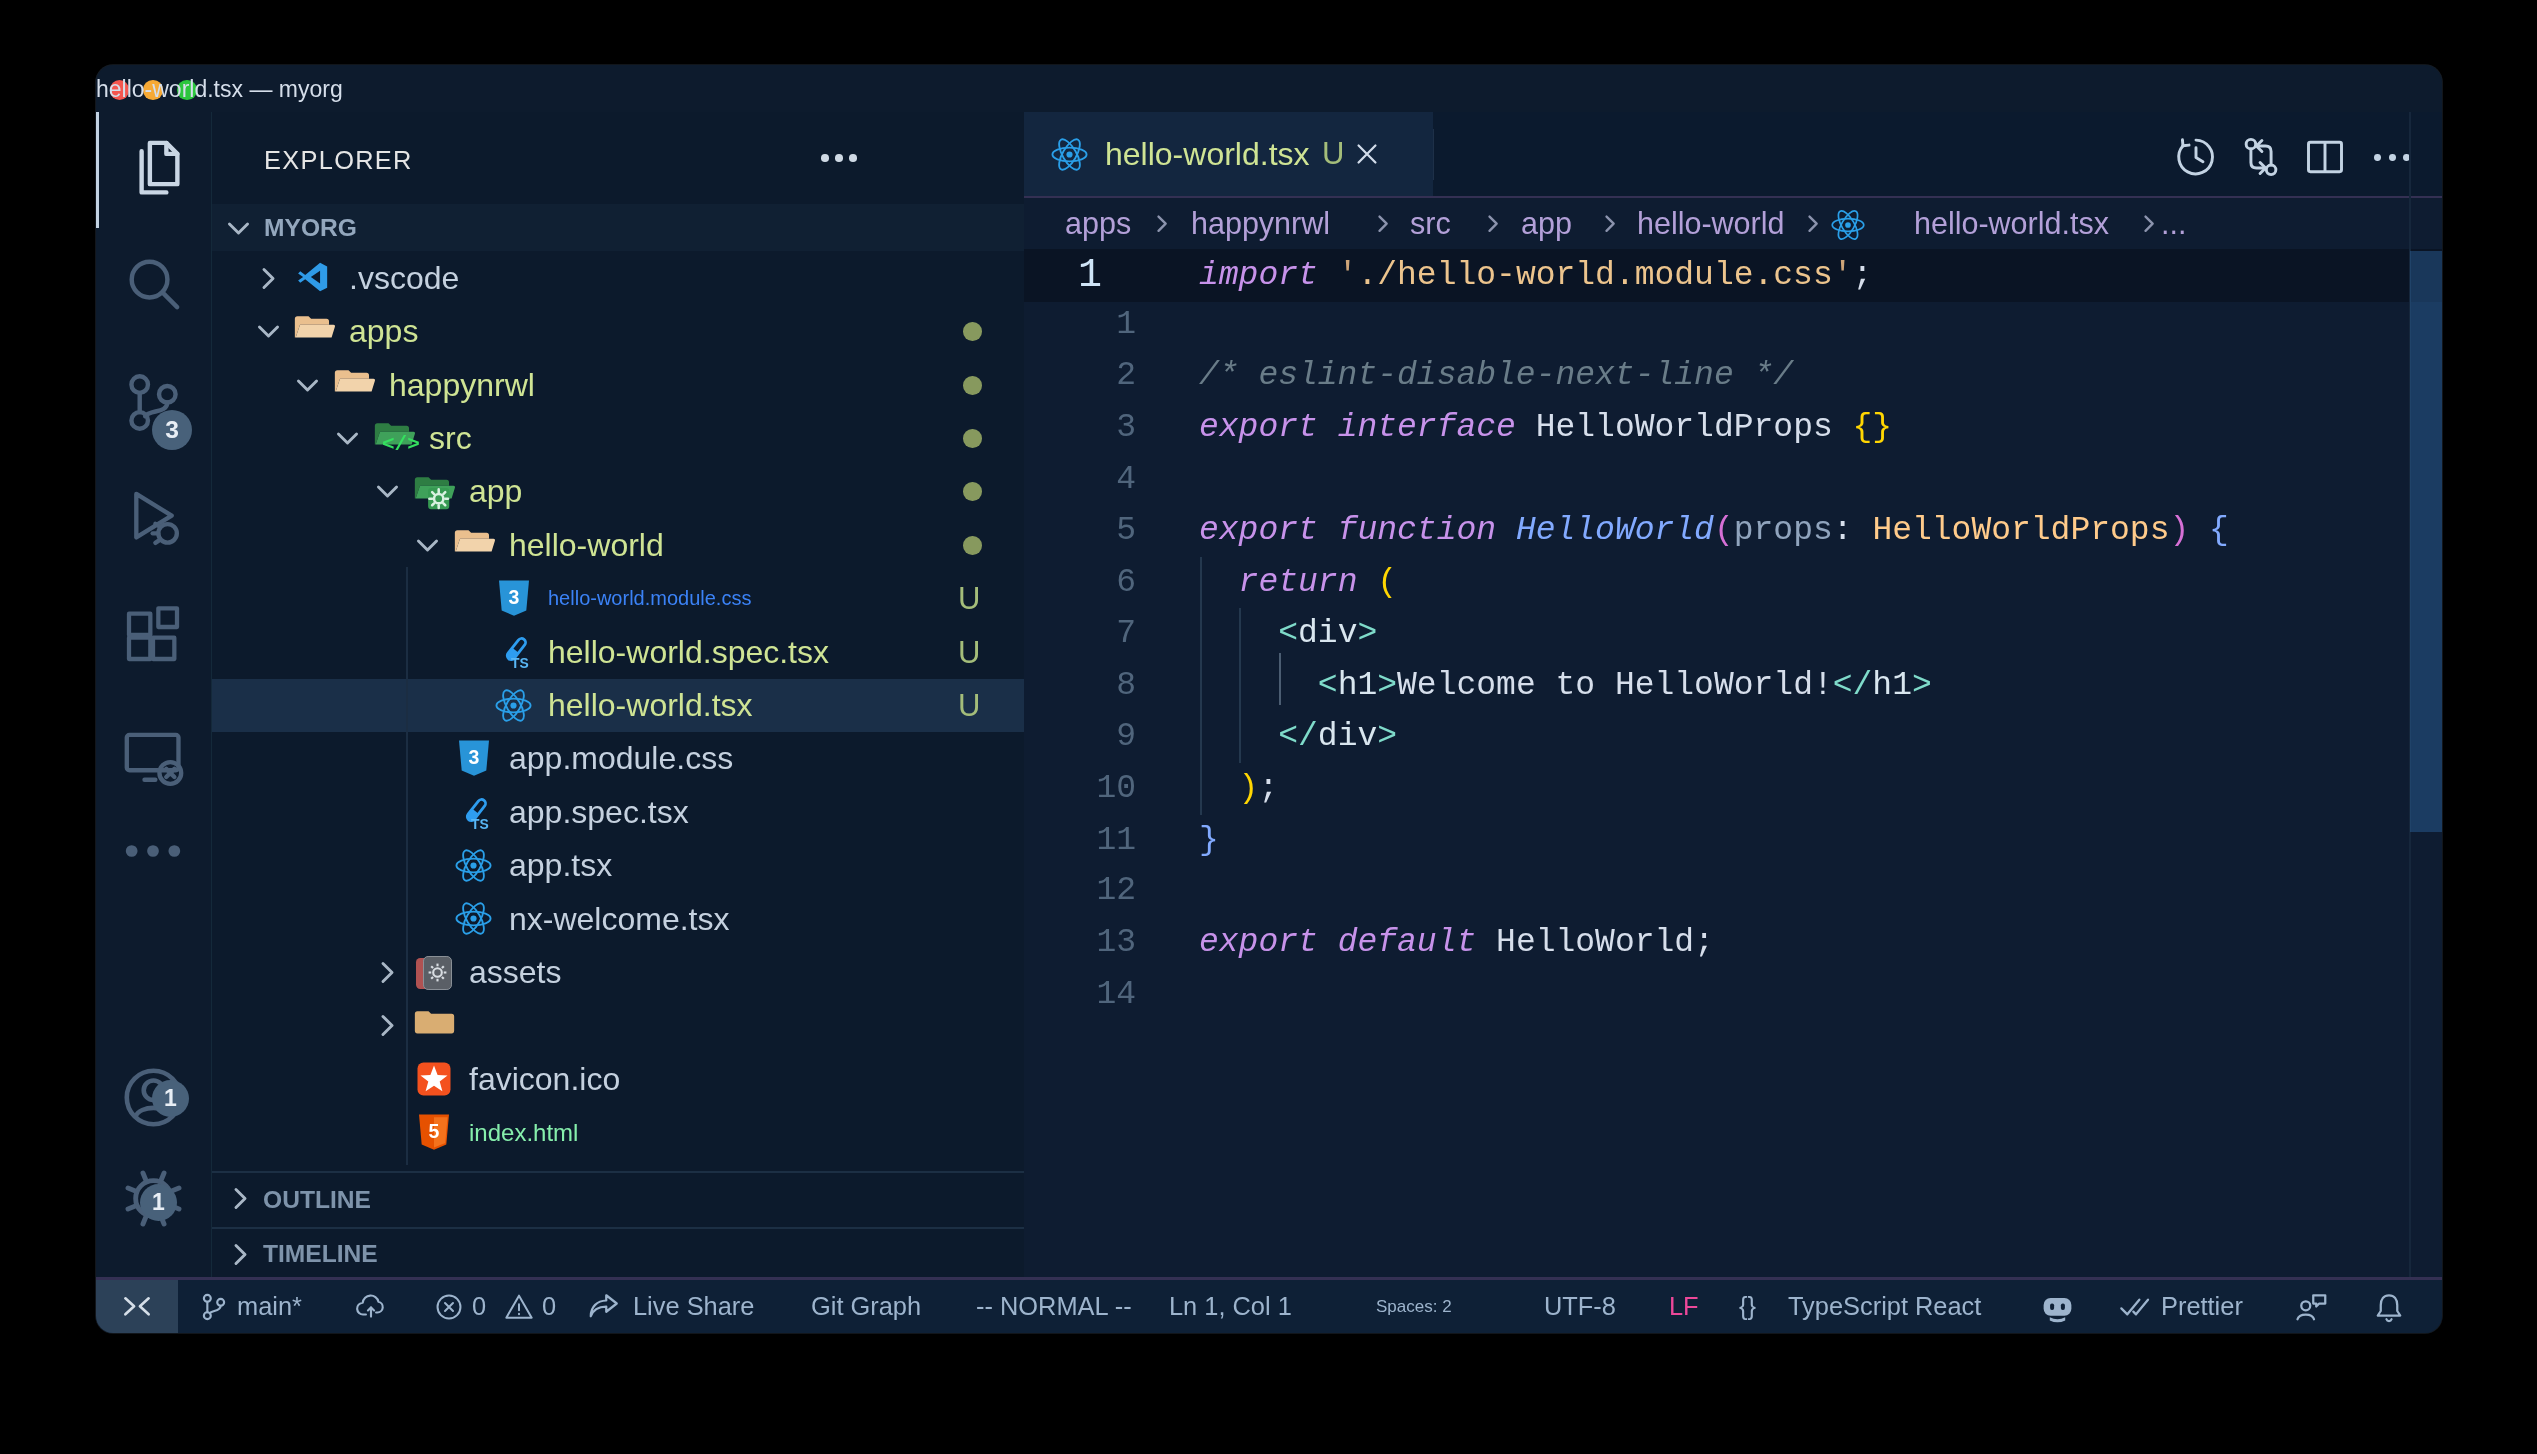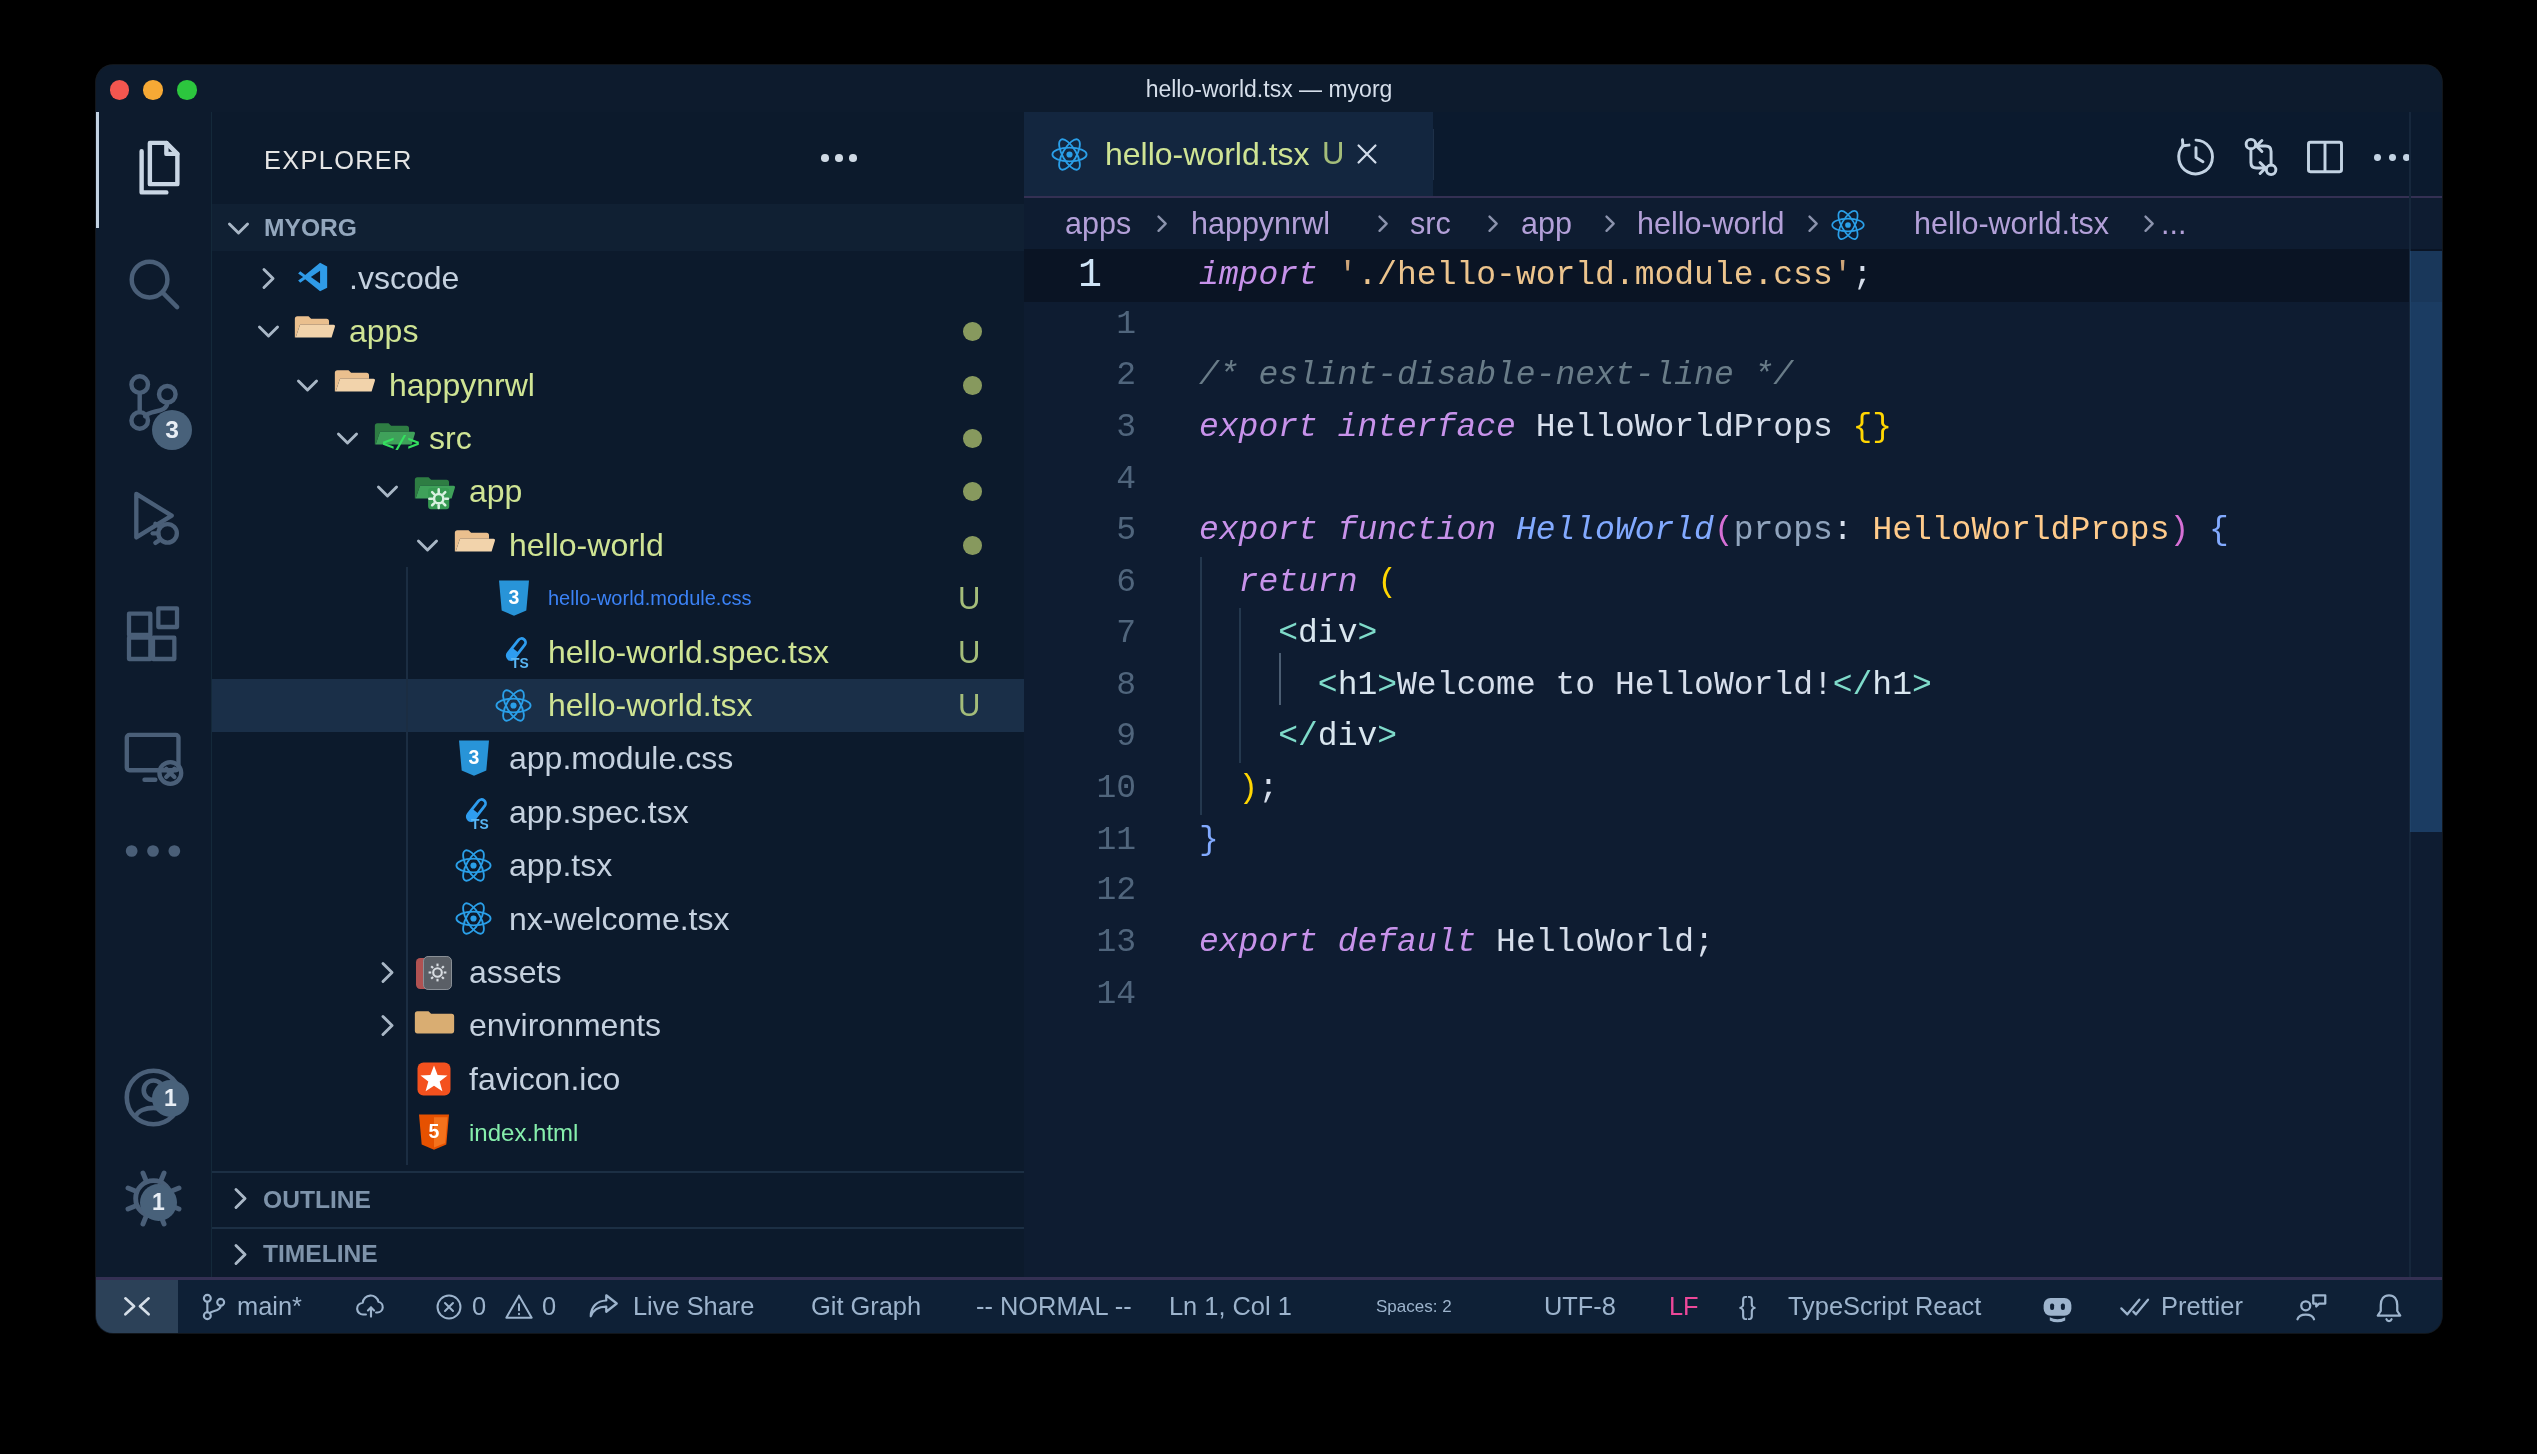--- a/index.html
+++ b/index.html
@@ -1,18 +1,18 @@
 <!DOCTYPE html>
 <html style="font-size:13.6px"><head><meta charset="utf-8"><style>*{margin:0;padding:0;box-sizing:border-box}body{width:2538px;height:1454px;background:#000;font-family:"Liberation Sans",sans-serif;position:relative;overflow:hidden}.a{position:absolute}svg{display:block}</style></head><body>
 <div class="a" style="left:96px;top:65px;width:2346px;height:1268px;background:#0d1b2d;border-radius:17px;overflow:hidden;box-shadow:0 0 0 0.8px rgba(90,110,140,.25)">
     <div style="position:absolute;left:0px;top:0px;width:2346px;height:47px;">
       <div style="position:absolute;left:13.6px;top:15.3px;width:19.5px;height:19.5px;background:#f4564f;border-radius:50%"></div>
       <div style="position:absolute;left:47px;top:15.3px;width:19.5px;height:19.5px;background:#f6a935;border-radius:50%"></div>
       <div style="position:absolute;left:81px;top:15.3px;width:19.5px;height:19.5px;background:#2cc63e;border-radius:50%"></div>
-      <div style="position:absolute;left:0px;top:0px;width:2346px;height:47px;text-align:center;line-height:48px;font-size:23px;color:#d5deea">hello-world.tsx — myorg</div>
+      <div style="position:absolute;left:0px;top:0px;width:2346px;height:47px;line-height:48px;font-size:23px;color:#d5deea">hello-world.tsx — myorg</div>
     </div>
     <div style="position:absolute;left:0px;top:47px;width:2346px;height:0.8px;background:#0a1322"></div>
     <div style="position:absolute;left:0px;top:47px;width:116px;height:1168px;background:#0d1b2d"></div>
     <div style="position:absolute;left:115px;top:47px;width:1.7px;height:1168px;background:#14293a"></div>
     <div style="position:absolute;left:0px;top:47px;width:3.4px;height:116px;background:#c3d2e2"></div>
     <svg class="a" style="left:24.6px;top:71px" width="66" height="66" viewBox="0 0 24 24" fill="none" stroke="#c9d6e4" stroke-width="1.6" stroke-linecap="round" stroke-linejoin="round">
       <path d="M7.5 5.5 V20.5 H16.5"></path>
       <path d="M10.5 2.5 H16.5 L20.5 6.5 V17.5 H10.5 Z"></path>
       <path d="M16.5 2.5 V6.5 H20.5"></path>
     </svg>
@@ -215,21 +215,20 @@
         <path d="M12.0 5.5 L12.0 2.7"></path>
         <path d="M16.6 7.4 L18.6 5.4"></path>
       </svg>
       <div style="position:absolute;left:257px;top:834px;width:593px;height:53px;font-size:32px;color:#c5d1df;line-height:53px;white-space:nowrap">assets</div>
       <svg class="a" style="left:161px;top:899px" width="29" height="29" viewBox="0 0 16 16" fill="none" stroke="#a9b7c6" stroke-width="1.6" stroke-linecap="round" stroke-linejoin="round">
         <path d="M5.5 3 L10.5 8 L5.5 13"></path>
       </svg>
       <svg class="a" style="left:202px;top:898px" width="41" height="24.6" viewBox="0 0 24 14">
         <path d="M0.5 2 Q0.5 0.5 2 0.5 H8.5 L10 2 H22 Q23.5 2 23.5 3.5 V12 Q23.5 13.5 22 13.5 H2 Q0.5 13.5 0.5 12 Z" fill="#d9ad72"></path>
       </svg>
-      <div style="position:absolute;left:257px;top:887px;width:593px;height:53px;font-size:32px;color:#c5d1df;line-height:53px;white-space:nowrap">environments</div>
       <svg class="a" style="left:204px;top:949px" width="36" height="36" viewBox="0 0 24 24">
         <rect x="1" y="1" width="22" height="22" rx="4" fill="#f4511e"></rect>
         <polygon points="12.0,3.0 14.4,9.3 21.0,9.6 15.8,13.7 17.6,20.2 12.0,16.5 6.4,20.2 8.2,13.7 3.0,9.6 9.6,9.3" fill="#fff"></polygon>
       </svg>
       <div style="position:absolute;left:257px;top:941px;width:593px;height:53px;font-size:32px;color:#c5d1df;line-height:53px;white-space:nowrap">favicon.ico</div>
       <svg class="a" style="left:204px;top:1001px" width="36" height="39" viewBox="0 0 24 26">
         <path d="M2 1 H22 L20.2 21 L12 24.5 L3.8 21 Z" fill="#e65100"></path>
         <path d="M12 2.8 H21 L19.5 20 L12 23 Z" fill="#f4721c"></path>
         <text x="12" y="16.5" font-size="13" font-weight="bold" fill="#fff" text-anchor="middle" font-family="Liberation Sans">5</text>
       </svg>

